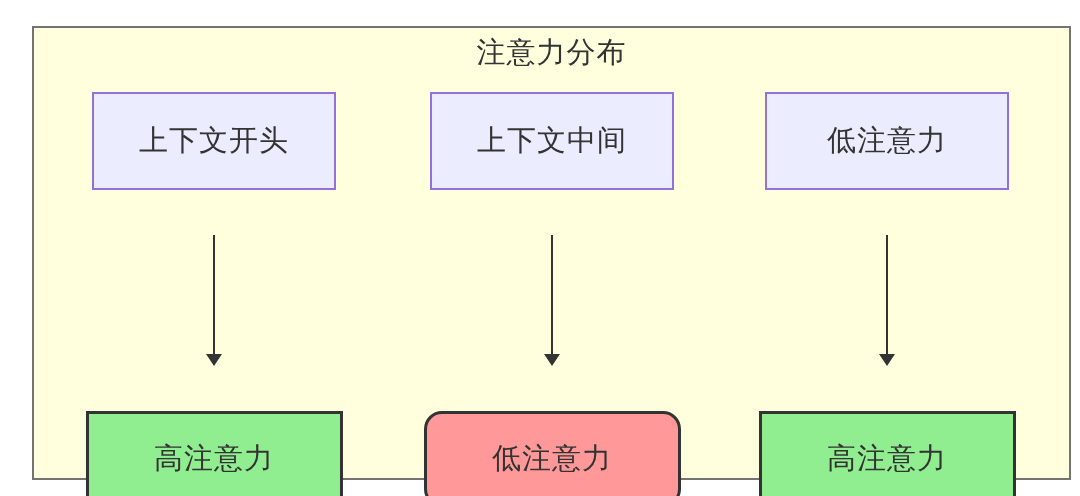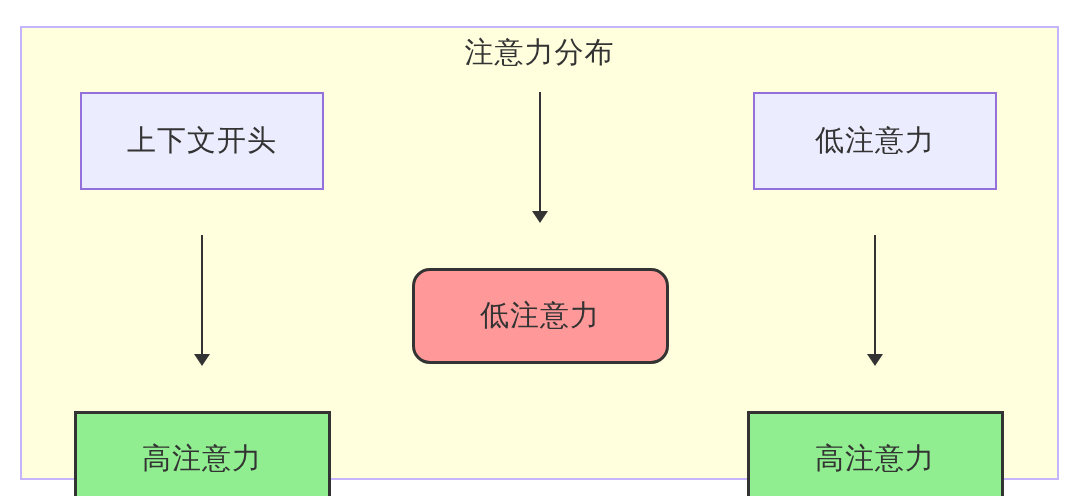--- a/index.html
+++ b/index.html
@@ -9,26 +9,26 @@
   body {
     width: 1080px;
     height: 496px;
     background: #ffffff;
     font-family: "Liberation Sans", sans-serif;
     position: relative;
     overflow: hidden;
   }
   .subgraph {
     position: absolute;
-    left: 20px;
+    left: 32px;
     top: 26px;
     width: 1039px;
     height: 454px;
     background: #ffffde;
-    border: 2px solid #c4b5fd;
+    border: 2px solid #737373;
     box-sizing: border-box;
     padding-left: 36px;
   }
   .diagram-title {
     position: absolute;
     top: 5px;
     left: 0;
     width: 100%;
     text-align: center;
     font-size: 29px;
@@ -102,20 +102,23 @@
     <div class="arrow">
       <div class="shaft"></div>
       <div class="head"></div>
     </div>
     <div class="node result high">
       <span>高注意力</span>
     </div>
   </div>
 
   <div class="flow-col col-1">
+    <div class="node context">
+      <span>上下文中间</span>
+    </div>
     <div class="arrow">
       <div class="shaft"></div>
       <div class="head"></div>
     </div>
     <div class="node result low">
       <span>低注意力</span>
     </div>
   </div>
 
   <div class="flow-col col-2">

